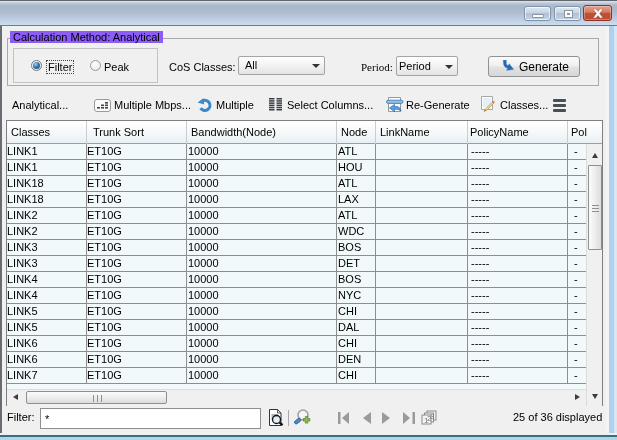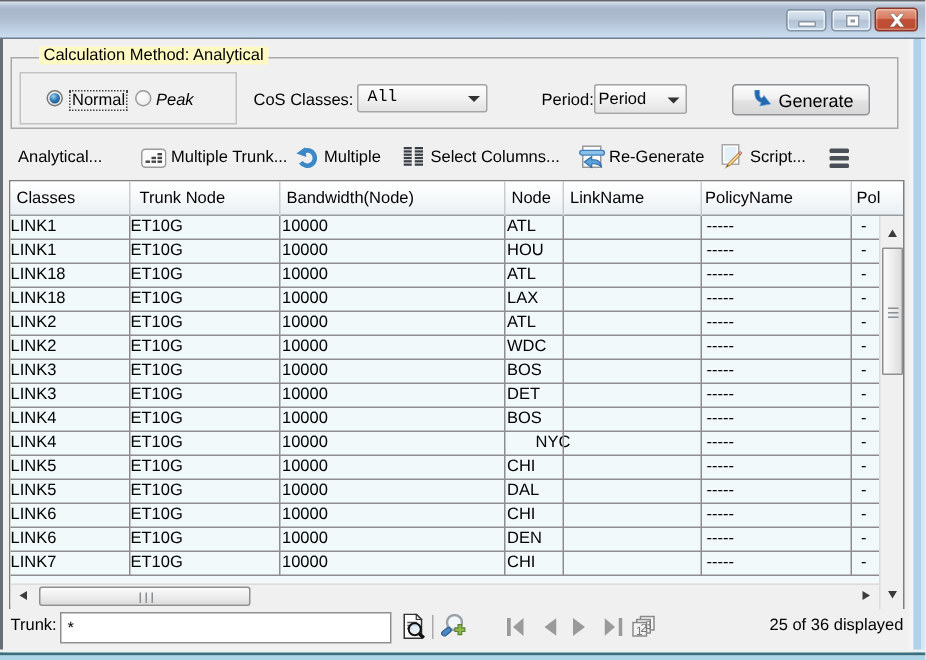--- a/index.html
+++ b/index.html
@@ -29,39 +29,39 @@
       <div class="abs" style="left:2px;top:2px;width:3px;height:2px;background:#8e9aa8"></div>
     </div>
 </div>
 <div class="abs" style="left:583px;top:5px;width:29px;height:16px;border:1px solid #8c3526;border-radius:3px;background:linear-gradient(#e6a08b 0%,#d57a5f 45%,#c05136 50%,#bd4c31 100%);box-shadow:inset 0 0 0 1px rgba(255,255,255,.3)">
   <svg class="abs" style="left:9px;top:3px" width="10" height="9" viewBox="0 0 10 9">
       <path d="M0 0 L3 0 L5 2.4 L7 0 L10 0 L6.6 4.5 L10 9 L7 9 L5 6.6 L3 9 L0 9 L3.4 4.5 Z" fill="#fff" stroke="#555" stroke-width="0.4"></path>
     </svg>
 </div>
 
 <div class="abs" style="left:7px;top:38px;width:592px;height:48px;border:1px solid #a9a9a9"></div>
-<div class="txt" style="left:10px;top:31px;background:#fef9c3;padding:0 3px;margin-left:16px;">Calculation Method: Analytical</div>
+<div class="txt" style="left:10px;top:31px;background:#8b5cf6;padding:0 3px;">Calculation Method: Analytical</div>
 
 <div class="abs" style="left:13px;top:48px;width:145px;height:35px;border:1px solid #c3c3c3"></div>
 
 <div class="abs" style="left:31px;top:60px;width:11px;height:11px;border-radius:50%;border:1px solid #777;background:radial-gradient(circle at 40% 35%, #fff 0%, #e8e8e8 70%, #cfcfcf 100%)">
   <div class="abs" style="left:1px;top:1px;width:7px;height:7px;border-radius:50%;background:radial-gradient(circle at 38% 32%, #9fd0f0 0%, #2f7cb8 45%, #123a5e 100%)"></div>
 </div>
-<div class="txt" style="left:46px;top:60px;border:1px dotted #444;padding:0 1px;">Normal</div>
+<div class="txt" style="left:46px;top:60px;border:1px dotted #444;padding:0 1px;">Filter</div>
 
 <div class="abs" style="left:90px;top:60px;width:11px;height:11px;border-radius:50%;border:1px solid #9a9a9a;background:radial-gradient(circle at 40% 35%, #fff 0%, #ededed 70%, #d5d5d5 100%)"></div>
-<div class="txt" style="left:104px;top:61px;font-style:italic;">Peak</div>
+<div class="txt" style="left:104px;top:61px;">Peak</div>
 
 <div class="txt" style="left:169px;top:61px;">CoS Classes:</div>
 <div class="abs" style="left:238px;top:56px;width:87px;height:19px;border:1px solid #a5a5a5;border-radius:2px;background:linear-gradient(#fefefe,#f2f2f2 50%,#e3e3e3)">
-  <div class="txt" style="left:6px;top:2px;font-family:Liberation Mono, monospace;">All</div>
+  <div class="txt" style="left:6px;top:2px;">All</div>
   <div class="abs" style="left:73px;top:7px;width:0;height:0;border-left:4px solid transparent;border-right:4px solid transparent;border-top:4px solid #333"></div>
 </div>
 
-<div class="txt" style="left:361px;top:61px;">Period:</div>
+<div class="txt" style="left:361px;top:61px;font-family:Liberation Serif, serif;">Period:</div>
 <div class="abs" style="left:396px;top:56px;width:62px;height:20px;border:1px solid #a5a5a5;border-radius:2px;background:linear-gradient(#fefefe,#f2f2f2 50%,#e3e3e3)">
   <div class="txt" style="left:2px;top:3px;">Period</div>
   <div class="abs" style="left:48px;top:8px;width:0;height:0;border-left:4px solid transparent;border-right:4px solid transparent;border-top:4px solid #333"></div>
 </div>
 
 <div class="abs" style="left:488px;top:56px;width:92px;height:21px;border:1px solid #8e9294;border-radius:3px;background:linear-gradient(#fbfbfb,#f0f0f0 45%,#e2e2e2 55%,#d7d7d7)">
   <svg class="abs" style="left:13px;top:3px" width="13" height="12" viewBox="0 0 13 12">
     <path d="M1.2 0 L4.4 0 L4.4 3 C4.4 4.3 4.9 5.1 6 5.5 L7.3 3.7 L11.8 9.4 L4.5 10.6 L5.5 8.3 C2.4 7.5 1.2 5 1.2 2 Z" fill="#2468ae" stroke="#6aa4d8" stroke-width="0.5"></path>
   </svg>
   <div class="txt" style="left:30px;top:3px;font-size:12px;">Generate</div>
@@ -71,21 +71,21 @@
 
 <svg class="abs" style="left:94px;top:98px" width="17" height="15" viewBox="0 0 17 15">
   <rect x="0.5" y="1.5" width="16" height="12" rx="2.5" fill="#fbfbfb" stroke="#9a9a9a"></rect>
   <rect x="3" y="9" width="3" height="1.6" fill="#444"></rect>
   <rect x="7" y="6.5" width="3" height="1.6" fill="#444"></rect>
     <rect x="7" y="9" width="3" height="1.6" fill="#444"></rect>
   <rect x="11" y="4" width="3" height="1.6" fill="#444"></rect>
     <rect x="11" y="6.5" width="3" height="1.6" fill="#444"></rect>
     <rect x="11" y="9" width="3" height="1.6" fill="#444"></rect>
 </svg>
-<div class="txt" style="left:114px;top:99px;">Multiple Trunk...</div>
+<div class="txt" style="left:114px;top:99px;">Multiple Mbps...</div>
 
 <svg class="abs" style="left:197px;top:97px" width="16" height="16" viewBox="0 0 16 16">
   <path d="M5.2 4.0 A5.1 5.1 0 1 1 3.6 11.2" fill="none" stroke="#3b88c8" stroke-width="3.1"></path>
   <path d="M0.6 5.4 L6.4 1.2 L7.2 7.6 Z" fill="#3b88c8"></path>
 </svg>
 <div class="txt" style="left:216px;top:99px;">Multiple</div>
 
 <svg class="abs" style="left:269px;top:98px" width="14" height="13" viewBox="0 0 14 13">
   <g fill="#3a3f46">
     <rect x="0" y="0" width="5.5" height="1.5"></rect>
@@ -111,31 +111,31 @@
 </svg>
 <div class="txt" style="left:406px;top:99px;">Re-Generate</div>
 
 <svg class="abs" style="left:480px;top:96px" width="16" height="17" viewBox="0 0 16 17">
   <path d="M1.5 0.5 h11 v13 h-11 Z" fill="#fdfdfd" stroke="#a8a8a8"></path>
   <rect x="3" y="2" width="8" height="9.5" fill="#e4f0f8"></rect>
   <path d="M12.2 6.2 L6 12.6 L4.2 15.4 L7.2 13.8 L13.4 7.4 Z" fill="#f2e3ae" stroke="#c09048" stroke-width="0.8"></path>
   <path d="M12.2 6.2 L13.4 7.4 L14.6 6.1 L13.4 4.9 Z" fill="#e8a0a0" stroke="#b06060" stroke-width="0.6"></path>
   <path d="M4.2 15.4 L5.8 14.6 L5 13.9 Z" fill="#5a4a30"></path>
 </svg>
-<div class="txt" style="left:500px;top:99px;">Script...</div>
+<div class="txt" style="left:500px;top:99px;">Classes...</div>
 
 <div class="abs" style="left:553px;top:99px;width:13px;height:3px;background:#4a4f55;border-radius:1px"></div>
 <div class="abs" style="left:553px;top:104px;width:13px;height:3px;background:#4a4f55;border-radius:1px"></div>
 <div class="abs" style="left:553px;top:109px;width:13px;height:3px;background:#4a4f55;border-radius:1px"></div>
 
 <div class="abs" style="left:6px;top:120px;width:597px;height:286px;border:1px solid #7f7f7f;background:#f0f0f0">
 
   <div class="abs" style="left:0;top:0;width:595px;height:23px;background:linear-gradient(#ffffff,#f4f7f9 60%,#e9eff3);border-bottom:1px solid #989ea3">
     <div class="txt" style="left:4px;top:5px;">Classes</div>
-    <div class="txt" style="left:86px;top:5px;">Trunk Node</div>
+    <div class="txt" style="left:86px;top:5px;">Trunk Sort</div>
     <div class="txt" style="left:184px;top:5px;">Bandwidth(Node)</div>
     <div class="txt" style="left:334px;top:5px;">Node</div>
     <div class="txt" style="left:373px;top:5px;">LinkName</div>
     <div class="txt" style="left:463px;top:5px;">PolicyName</div>
     <div class="txt" style="left:564px;top:5px;">Pol</div>
     <div class="abs" style="left:79px;top:0;width:1px;height:23px;background:#c9cdd1"></div>
     <div class="abs" style="left:179px;top:0;width:1px;height:23px;background:#c9cdd1"></div>
     <div class="abs" style="left:329px;top:0;width:1px;height:23px;background:#c9cdd1"></div>
     <div class="abs" style="left:368px;top:0;width:1px;height:23px;background:#c9cdd1"></div>
     <div class="abs" style="left:460px;top:0;width:1px;height:23px;background:#c9cdd1"></div>
@@ -212,21 +212,21 @@
         <span style="position:absolute;left:80px">ET10G</span>
         <span style="position:absolute;left:181px">10000</span>
         <span style="position:absolute;left:331px">BOS</span>
         <span style="position:absolute;left:464px">-----</span>
         <span style="position:absolute;left:567px">-</span>
       </div>
 <div style="position:absolute;left:0;top:144px;width:579px;height:16px;border-bottom:1px solid #8e8e8e;line-height:15px;">
         <span style="position:absolute;left:0px">LINK4</span>
         <span style="position:absolute;left:80px">ET10G</span>
         <span style="position:absolute;left:181px">10000</span>
-        <span style="position:absolute;left:350px">NYC</span>
+        <span style="position:absolute;left:331px">NYC</span>
         <span style="position:absolute;left:464px">-----</span>
         <span style="position:absolute;left:567px">-</span>
       </div>
 <div style="position:absolute;left:0;top:160px;width:579px;height:16px;border-bottom:1px solid #8e8e8e;line-height:15px;">
         <span style="position:absolute;left:0px">LINK5</span>
         <span style="position:absolute;left:80px">ET10G</span>
         <span style="position:absolute;left:181px">10000</span>
         <span style="position:absolute;left:331px">CHI</span>
         <span style="position:absolute;left:464px">-----</span>
         <span style="position:absolute;left:567px">-</span>
@@ -286,21 +286,21 @@
     <div class="abs" style="left:6px;top:4px;width:0;height:0;border-top:3.5px solid transparent;border-bottom:3.5px solid transparent;border-right:5px solid #3c3c3c"></div>
     <div class="abs" style="left:568px;top:4px;width:0;height:0;border-top:3.5px solid transparent;border-bottom:3.5px solid transparent;border-left:5px solid #3c3c3c"></div>
     <div class="abs" style="left:19px;top:1px;width:141px;height:13px;border:1px solid #8f8f8f;border-radius:2px;background:linear-gradient(#fbfbfb,#efefef 45%,#dcdcdc)">
       <div class="abs" style="left:66px;top:3px;width:1px;height:7px;background:#8a9094"></div>
       <div class="abs" style="left:70px;top:3px;width:1px;height:7px;background:#8a9094"></div>
       <div class="abs" style="left:74px;top:3px;width:1px;height:7px;background:#8a9094"></div>
     </div>
   </div>
 </div>
 
-<div class="txt" style="left:7px;top:411px;">Trunk:</div>
+<div class="txt" style="left:7px;top:411px;">Filter:</div>
 <div class="abs" style="left:40px;top:408px;width:221px;height:21px;border:1px solid #8f8f8f;background:#fff">
   <div class="txt" style="left:4px;top:4px;">*</div>
 </div>
 <svg class="abs" style="left:267px;top:409px" width="17" height="17" viewBox="0 0 17 17">
   <path d="M2.5 0.5 h8 l3.5 3.5 v12.5 h-11.5 Z" fill="#fff" stroke="#333" stroke-width="1"></path>
   <path d="M10.5 0.5 v3.5 h3.5 Z" fill="#e8e8e8" stroke="#333" stroke-width="0.8"></path>
   <g stroke="#555" stroke-width="0.9">
       <line x1="4.5" y1="6" x2="11" y2="6"></line>
       <line x1="4.5" y1="8" x2="11" y2="8"></line>
       <line x1="4.5" y1="10" x2="8" y2="10"></line>

